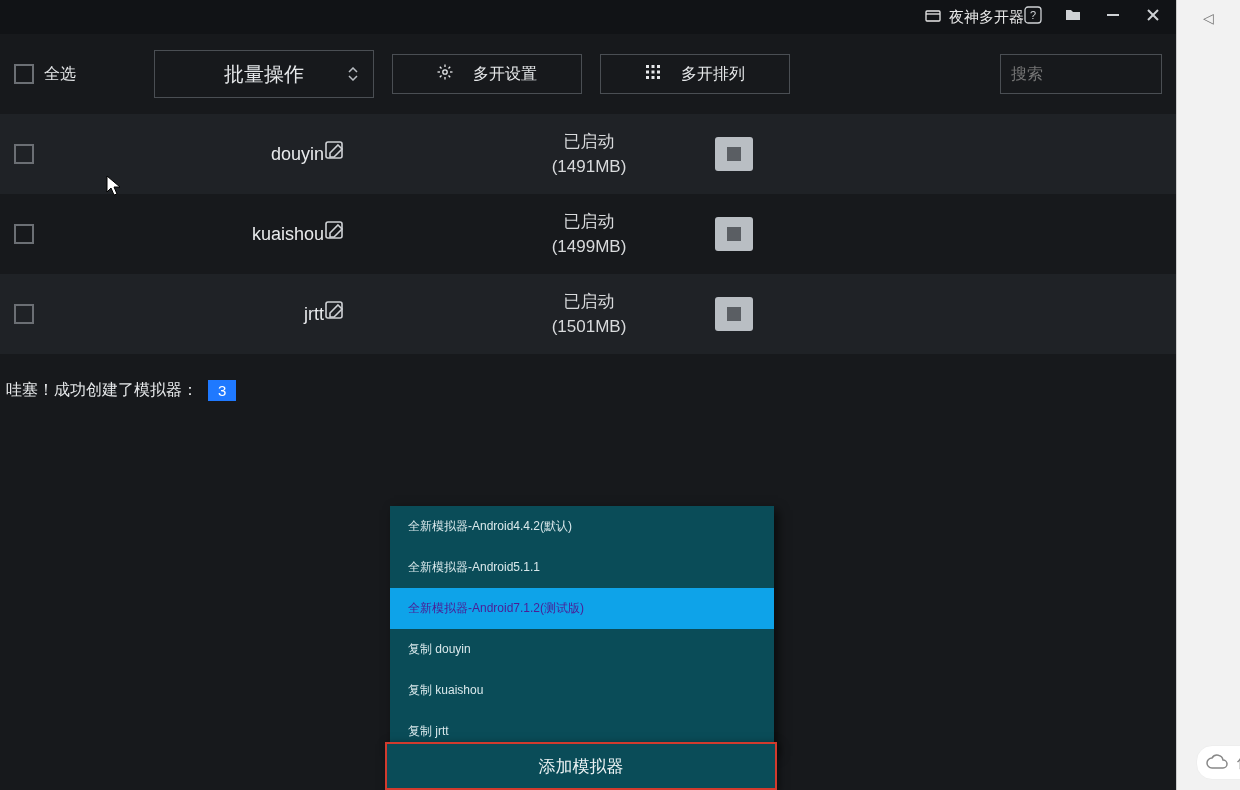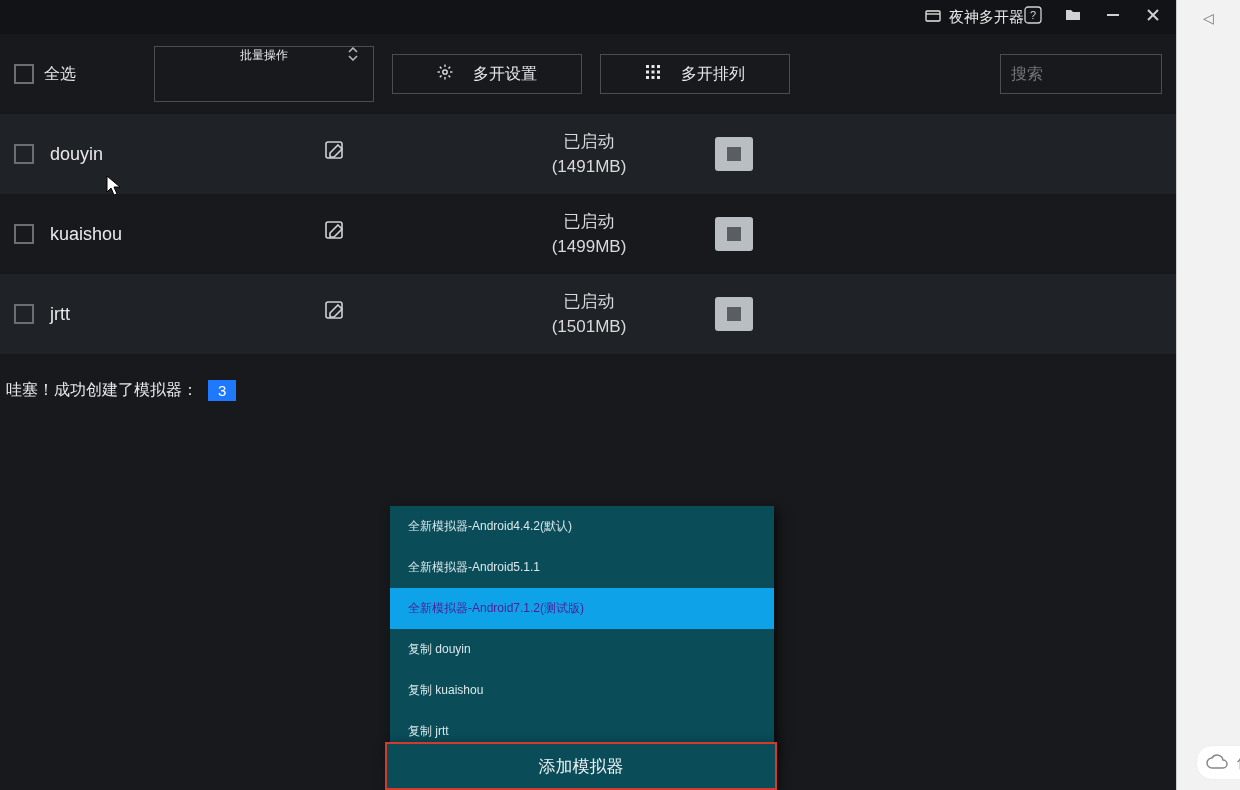--- a/index.html
+++ b/index.html
@@ -13,33 +13,33 @@
   
   .titlebar { height: 34px; display:flex; align-items:center; justify-content:flex-end; padding: 0 14px; background:#111316; color:#d5d7da; }
   .titlebar .left { display:flex; align-items:center; gap:8px; font-size:15px; color:#e8e8e8; }
   .titlebar .right { display:flex; align-items:center; gap:22px; color:#cfd2d5; }
   .titlebar .right span { cursor:pointer; font-size:16px; }
 
   
   .toolbar { height: 80px; display:flex; align-items:center; gap:18px; padding: 0 14px; background:#17191c; }
   .chk { width:20px; height:20px; border:2px solid #6b6f74; background:transparent; display:inline-block; }
   .sel-all { display:flex; align-items:center; gap:10px; color:#e6e8ea; font-size:16px; margin-right:60px; }
-  .dropdown { width:220px; height:56px; border:1px solid #4a4e53; display:flex; align-items:flex-start; justify-content:center; gap:40px; color:#e6e8ea; font-size:12px; position:relative; }
+  .dropdown { width:220px; height:48px; border:1px solid #4a4e53; display:flex; align-items:center; justify-content:center; gap:40px; color:#e6e8ea; font-size:20px; position:relative; }
   .dropdown .arrows { position:absolute; right:14px; font-size:13px; color:#b9bdc2; line-height:8px; display:flex; flex-direction:column; }
   .obutton { width:190px; height:40px; border:1px solid #4a4e53; display:flex; align-items:center; justify-content:center; gap:20px; color:#e6e8ea; font-size:16px; }
   .spacer { flex:1; }
   .searchbox { width:162px; height:40px; border:1px solid #4a4e53; display:flex; align-items:center; padding:0 10px; gap:8px; color:#9ea2a7; }
   .searchbox input { flex:1; background:transparent; border:none; outline:none; color:#e6e8ea; font-size:16px; }
   .search-ic { font-size:22px; color:#bfc3c7; }
 
   
   .rows { }
   .row { height:80px; display:flex; align-items:center; padding: 0 14px; }
   .row.alt { background:#1f2226; }
-  .row .name { display:flex; align-items:center; gap:16px; width:310px; color:#e8eaec; font-size:18px; }
+  .row .name { display:flex; align-items:center; gap:16px; width:310px; color:#e8eaec; font-size:18px;justify-content:space-between; }
   .row .edit { width:160px; color:#cfd2d5; font-size:22px; }
   .row .status { width:210px; text-align:center; color:#d8dadc; font-size:17px; line-height:1.5; }
   .row .stop { width:80px; display:flex; justify-content:center; }
   .stop-btn { width:38px; height:34px; background:#b9bec3; border-radius:3px; display:flex; align-items:center; justify-content:center; }
   .stop-square { width:14px; height:14px; background:#5a5e63; }
 
   .edit-ic { width:22px; height:22px; display:inline-block; }
 
   .cursor { position:absolute; left:106px; top:175px; width:16px; height:22px; }
   .cursor svg { width:100%; height:100%; }

